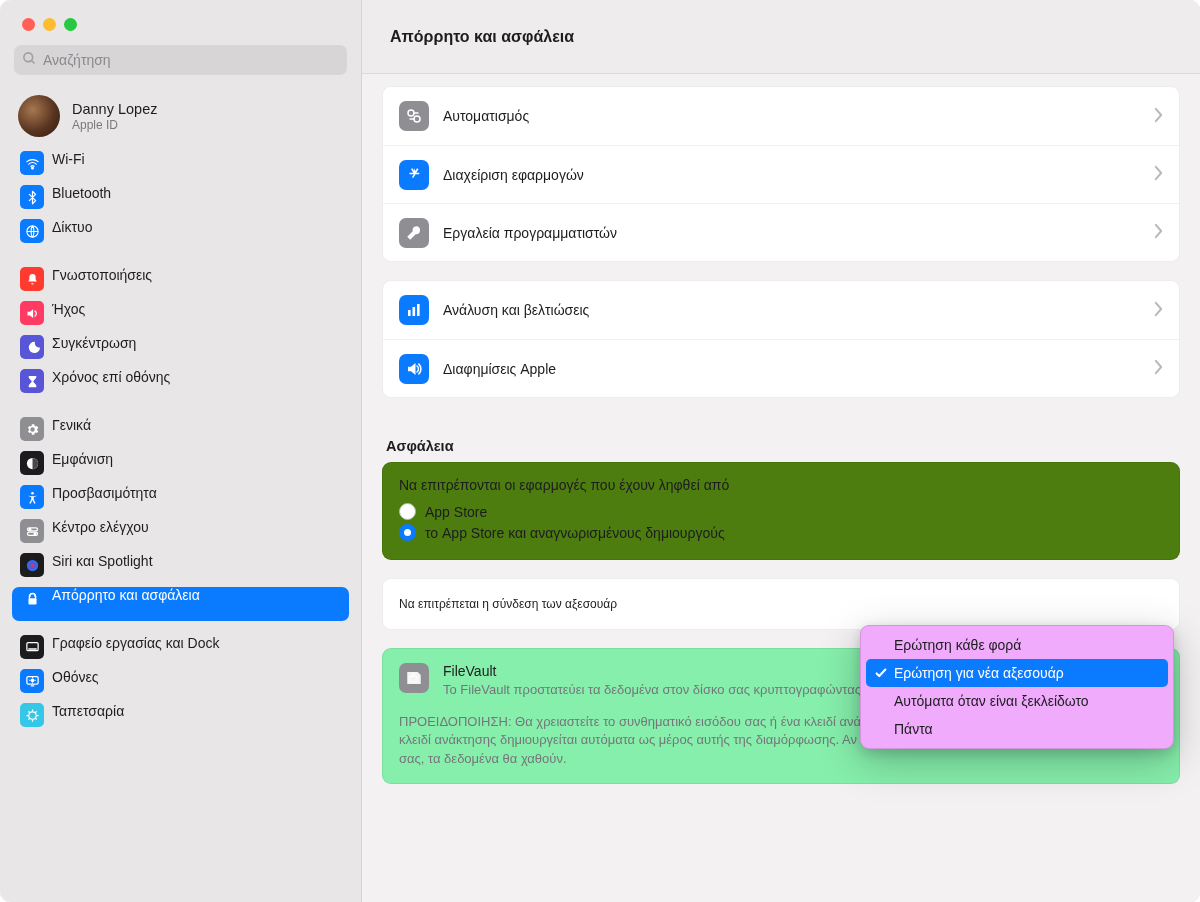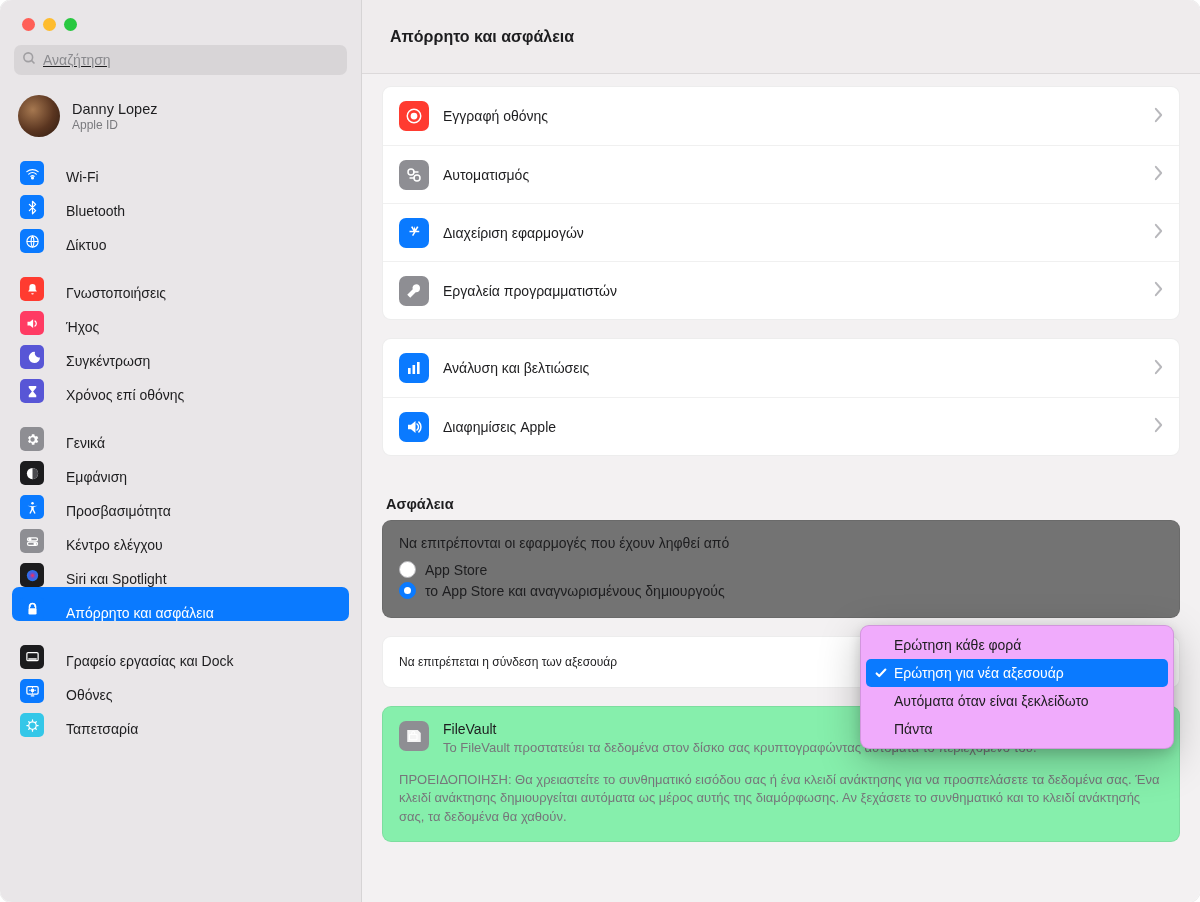--- a/index.html
+++ b/index.html
@@ -39,42 +39,41 @@
 .tl-min { background: #febc2e; }
 .tl-max { background: #28c840; }
 .search-wrap { padding: 0 14px 10px 14px; }
 .search {
   display: flex; align-items: center;
   background: rgba(0,0,0,0.07);
   border-radius: 7px;
   height: 30px;
   padding: 0 8px;
   gap: 6px;
-  text-decoration: underline;
 }
 .search svg { width: 15px; height: 15px; opacity: 0.5; }
 .search input {
   border: none; background: transparent; outline: none;
   font-size: 14px; flex: 1; color: #555;
 }
 .search input::placeholder { color: #8a8a8e; }
 .account {
   display: flex; align-items: center; gap: 12px;
   padding: 10px 18px 14px 18px;
 }
 .avatar {
   width: 42px; height: 42px; border-radius: 50%;
   background: radial-gradient(circle at 35% 35%, #a67850 0%, #5a3520 55%, #2b1a10 100%);
 }
 .acct-name { font-size: 14.5px; font-weight: 400; line-height: 1.25; }
 .acct-sub { font-size: 12px; color: #7a7a7e; }
 .nav { padding: 0 12px; overflow-y: auto; flex: 1; }
 .nav-group { margin-bottom: 14px; }
 .nav-item {
-  display: flex; align-items: flex-end; gap: 22px;
+  display: flex; align-items: flex-start; gap: 8px;
   height: 34px; padding: 0 8px;
   border-radius: 7px;
   font-size: 14px;
   cursor: default;
 }
 .nav-item.active { background: #0a7aff; color: #fff; }
 .nav-icon {
   width: 24px; height: 24px; border-radius: 5px;
   display: flex; align-items: center; justify-content: center;
   flex-shrink: 0;
@@ -119,21 +118,21 @@
 }
 .row-icon svg { width: 18px; height: 18px; }
 .row-label { font-size: 14px; flex: 1; }
 .chev { color: #b8b8bc; }
 .chev svg { width: 9px; height: 16px; }
 .section-title {
   font-size: 14.5px; font-weight: 700;
   padding: 22px 4px 8px 4px;
 }
 .card {
-  background: #737373;
+  background: #4d7c0f;
   border: 1px solid rgba(0,0,0,0.07);
   border-radius: 9px;
   padding: 14px 16px;
   margin-bottom: 18px;
 }
 .radio-title { font-size: 14px; margin-bottom: 10px; }
 .radio-row { display: flex; align-items: flex-end; gap: 9px; font-size: 14px; margin: 4px 0; }
 .radio {
   width: 17px; height: 17px; border-radius: 50%;
   border: 1px solid #b5b5b9; background: #fff;
@@ -396,32 +395,20 @@
   </div>
 
   <div class="main">
     <div class="titlebar">
       <h1>Απόρρητο και ασφάλεια</h1>
     </div>
     <div class="content">
 
       <div class="panel" id="panel1">
           <div class="row">
-            <div class="row-icon" style="background: rgb(255, 59, 48);">
-              <svg viewBox="0 0 24 24">
-                <circle cx="12" cy="12" r="9" fill="none" stroke="#fff" stroke-width="2"></circle>
-                <circle cx="12" cy="12" r="4.5" fill="#fff"></circle>
-              </svg>
-            </div>
-            <div class="row-label">Εγγραφή οθόνης</div>
-            <div class="chev"><svg viewBox="0 0 10 18" fill="none" stroke="currentColor" stroke-width="2.2" stroke-linecap="round" stroke-linejoin="round">
-                <path d="M2 2l6 7-6 7"></path>
-              </svg></div>
-          </div>
-          <div class="row">
             <div class="row-icon" style="background: rgb(142, 142, 147);">
               <svg viewBox="0 0 24 24" fill="#fff">
                 <circle cx="8" cy="8" r="4" fill="none" stroke="#fff" stroke-width="2"></circle>
                 <circle cx="16" cy="16" r="4" fill="none" stroke="#fff" stroke-width="2"></circle>
                 <path d="M11 8h7M6 16h7" stroke="#fff" stroke-width="2"></path>
               </svg>
             </div>
             <div class="row-label">Αυτοματισμός</div>
             <div class="chev"><svg viewBox="0 0 10 18" fill="none" stroke="currentColor" stroke-width="2.2" stroke-linecap="round" stroke-linejoin="round">
                 <path d="M2 2l6 7-6 7"></path>

